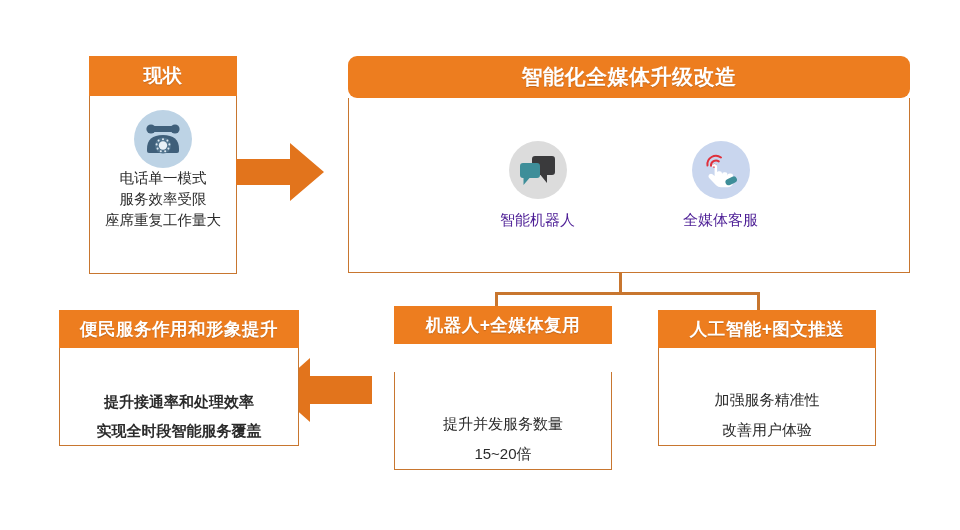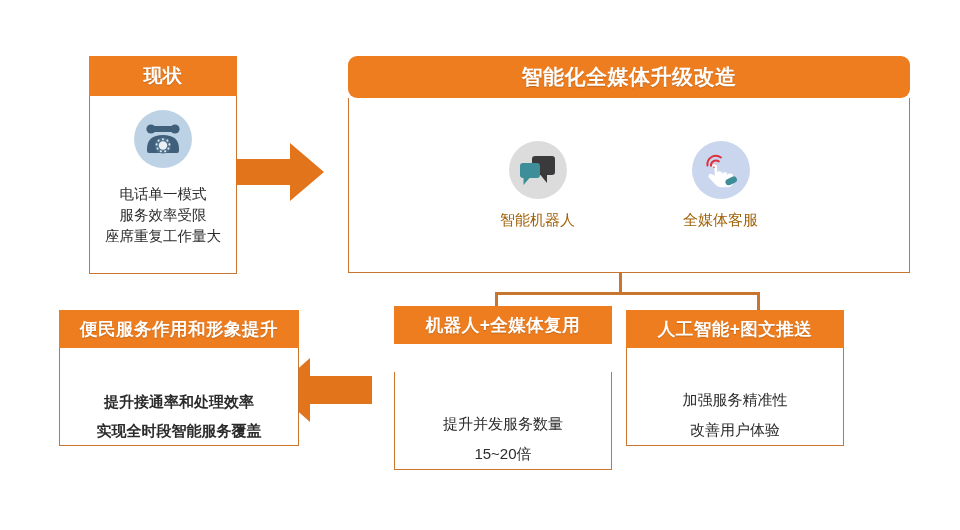--- a/index.html
+++ b/index.html
@@ -51,39 +51,39 @@
     color: #2b2b2b;
     text-align: center;
   }
   .line { white-space: nowrap; }
 
   
   #card-current { left: 73px; top: 56px; width: 164px; height: 218px; }
   #card-current .card-header { height: 40px; font-size: 19px; }
   #card-current .card-body { height: 178px; justify-content: flex-start; }
   #card-current .icon-wrap { margin-top: 14px; }
-  #card-current .text-block { margin-top: 16px; font-size: 14.5px; line-height: 21px; font-family: Liberation Serif, serif; }
+  #card-current .text-block { font-size: 14.5px; line-height: 21px; font-family: Liberation Serif, serif; }
 
   
   #card-main { left: 332px; top: 56px; width: 578px; height: 217px; }
   #card-main .card-header { height: 42px; font-size: 21px; border-radius: 9px; }
   #card-main .card-body { height: 175px; flex-direction: row; justify-content: center; gap: 108px; }
   .feature { display: flex; flex-direction: column; align-items: center; }
-  .feature-label { margin-top: 12px; font-size: 15px; color: #a16207; white-space: nowrap; }
+  .feature-label { margin-top: 12px; font-size: 15px; color: #4c1d95; white-space: nowrap; }
 
   
   #card-benefit { left: 43px; top: 310px; width: 256px; height: 136px; }
   #card-benefit .card-header { height: 38px; font-size: 17.5px; }
   #card-benefit .card-body { height: 98px; font-size: 15px; line-height: 29px; font-weight: bold; }
 
   #card-robot { left: 378px; top: 306px; width: 234px; height: 136px; }
   #card-robot .card-header { height: 38px; font-size: 17.5px; }
   #card-robot .card-body { height: 98px; font-size: 15px; line-height: 30px; margin-top: 28px; }
 
-  #card-ai { left: 610px; top: 310px; width: 234px; height: 160px; }
+  #card-ai { left: 642px; top: 310px; width: 234px; height: 160px; }
   #card-ai .card-header { height: 38px; font-size: 17.5px; }
   #card-ai .card-body { height: 98px; font-size: 15px; line-height: 30px; }
 
   
   .conn {
     position: absolute;
     background: #C8762F;
   }
   #conn-stem   { left: 619px; top: 272px; width: 2.5px; height: 22px; }
   #conn-bar    { left: 495px; top: 292px; width: 265px; height: 2.5px; }

